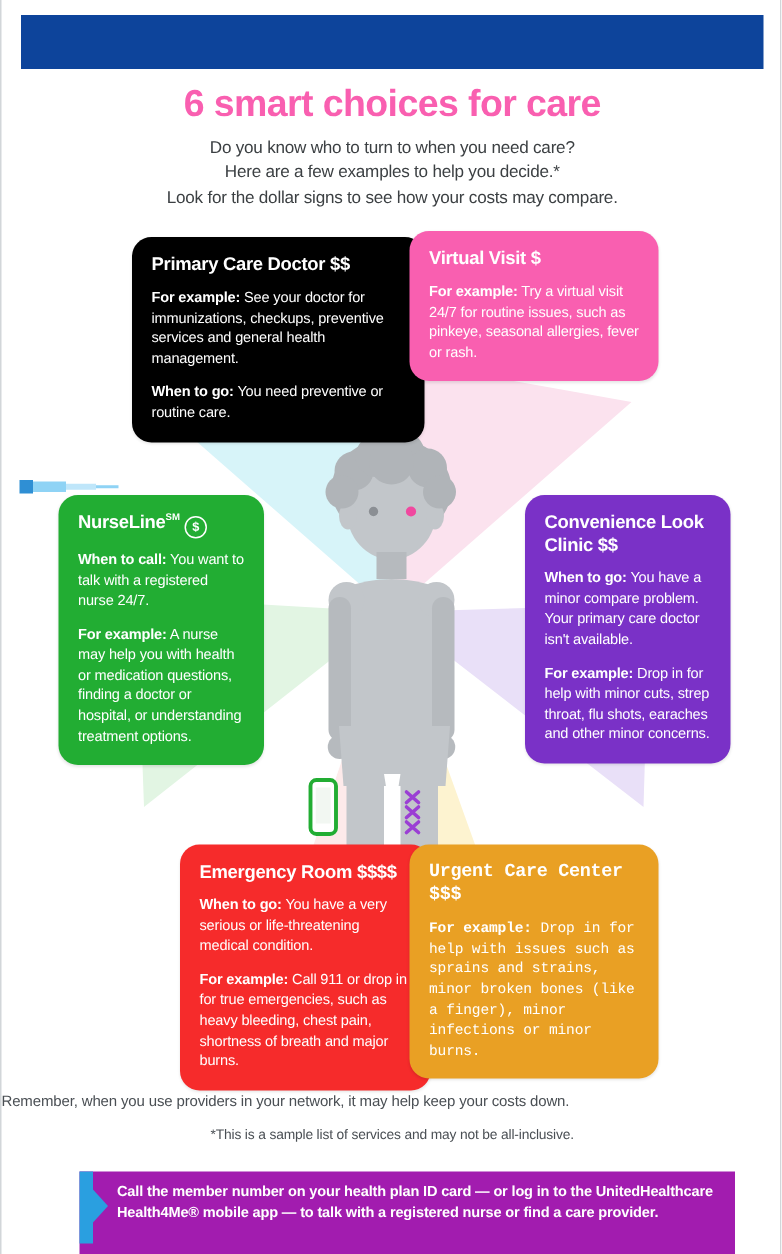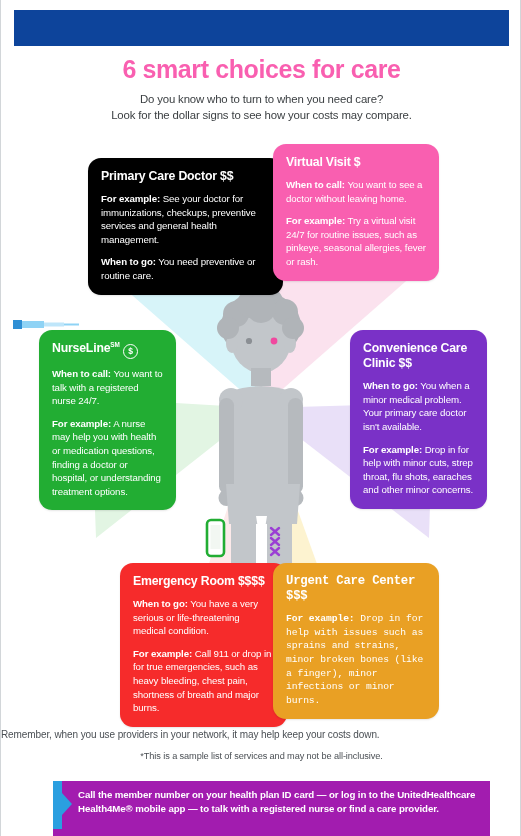--- a/index.html
+++ b/index.html
@@ -64,21 +64,21 @@
     letter-spacing:-0.2px;
   }
   .card p{
     margin:0 0 9px 0;
     font-size:9.7px;line-height:1.40;letter-spacing:-0.1px;
   }
   .card p:last-child{margin-bottom:0;}
   .card .lead{font-weight:bold;}
 
   .c-primary   {left:87px; top:158px; width:195px; background:#000000;}
-  .c-virtual   {left:272px;top:144px; width:166px; background:#f95fb0;}
+  .c-virtual   {left:272px;top:154px; width:166px; background:#f95fb0;}
   .c-nurse     {left:38px; top:330px; width:137px; background:#22ad33;}
   .c-clinic    {left:349px;top:330px; width:137px; background:#7a31c7;}
   .c-er        {left:87px; top:563px; width:167px; background:#f62b2b;margin-left:32px;}
   .c-urgent    {left:272px;top:563px; width:166px; background:#e9a024;font-family:Liberation Mono, monospace;}
 
   .sm{font-size:6.4px;vertical-align:super;letter-spacing:0;}
   .dollar-badge{
     display:inline-block;vertical-align:-2px;
     width:13px;height:13px;border-radius:50%;
     border:1.6px solid #ffffff;
@@ -121,20 +121,21 @@
 </head>
 <body>
 
 <div id="page">
 
   <div class="header-band"></div>
 
   <div class="title-wrap">
     <div class="main-title">6 smart choices for care</div>
     <p class="sub-line">Do you know who to turn to when you need care?</p>
+    <p class="sub-line">Here are a few examples to help you decide.*</p>
     <p class="sub-line">Look for the dollar signs to see how your costs may compare.</p>
   </div>
 
   <div class="stage">
 
     <svg class="rays" viewBox="0 0 521 578">
       <polygon points="260,260 100,120 240,95" fill="#d7f4f9"></polygon>
       <polygon points="260,260 280,95 420,120" fill="#fbe2ee"></polygon>
       <polygon points="260,260 95,230 100,125" fill="#ffffff"></polygon>
       <polygon points="260,260 425,125 430,230" fill="#ffffff"></polygon>
@@ -229,33 +230,32 @@
   </div>
 
   <div class="card c-primary">
     <h3>Primary Care Doctor  $$</h3>
     <p><span class="lead">For example:</span><span> See your doctor for immunizations, checkups, preventive services and general health management.</span></p>
     <p><span class="lead">When to go:</span><span> You need preventive or routine care.</span></p>
   </div>
 
   <div class="card c-virtual">
     <h3>Virtual Visit  $</h3>
-    <p><span class="lead">When to call:</span><span> You want to see a doctor without leaving home.</span></p>
     <p><span class="lead">For example:</span><span> Try a virtual visit 24/7 for routine issues, such as pinkeye, seasonal allergies, fever or rash.</span></p>
   </div>
 
   <div class="card c-nurse">
     <h3><span>NurseLine</span><span class="sm">SM</span><span class="dollar-badge">$</span></h3>
     <p><span class="lead">When to call:</span><span> You want to talk with a registered nurse 24/7.</span></p>
     <p><span class="lead">For example:</span><span> A nurse may help you with health or medication questions, finding a doctor or hospital, or understanding treatment options.</span></p>
   </div>
 
   <div class="card c-clinic">
-    <h3>Convenience Care Clinic  $$</h3>
-    <p><span class="lead">When to go:</span><span> You when a minor medical problem. Your primary care doctor isn't available.</span></p>
+    <h3>Convenience Look Clinic  $$</h3>
+    <p><span class="lead">When to go:</span><span> You have a minor compare problem. Your primary care doctor isn't available.</span></p>
     <p><span class="lead">For example:</span><span> Drop in for help with minor cuts, strep throat, flu shots, earaches and other minor concerns.</span></p>
   </div>
 
   <div class="card c-er">
     <h3>Emergency Room  $$$$</h3>
     <p><span class="lead">When to go:</span><span> You have a very serious or life-threatening medical condition.</span></p>
     <p><span class="lead">For example:</span><span> Call 911 or drop in for true emergencies, such as heavy bleeding, chest pain, shortness of breath and major burns.</span></p>
   </div>
 
   <div class="card c-urgent">

